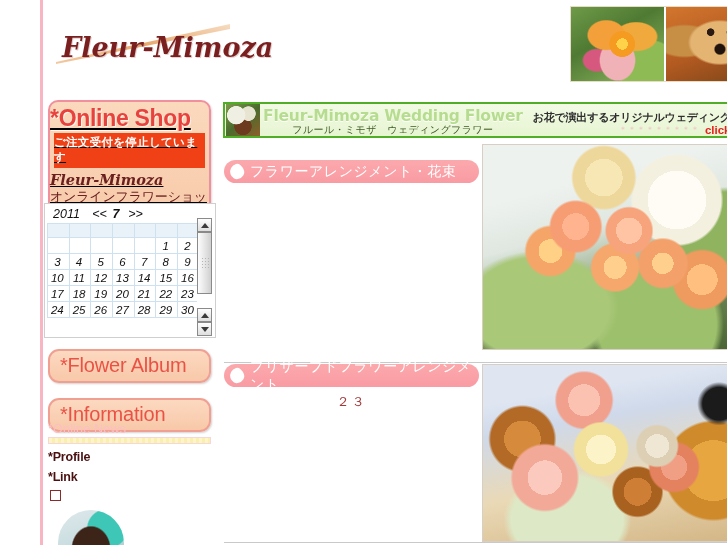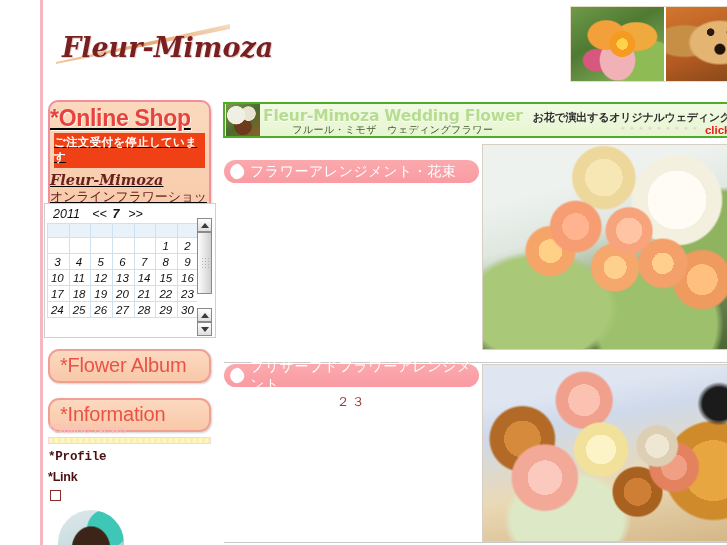--- a/index.html
+++ b/index.html
@@ -208,21 +208,21 @@
     width: 163px; height: 7px;
     background: repeating-linear-gradient(90deg,#fdf5c8 0 3px,#f8efb0 3px 6px);
     border: 1px solid #f6d7d7;
   }
 
   .plain-link {
     position: absolute; left: 8px;
     font-size: 12.5px; color: #4a1010; font-weight: bold;
     letter-spacing: -.2px; cursor: pointer;
   }
-  .plain-link.profile { top: 350px; font-family: Liberation Mono, monospace; }
+  .plain-link.profile { top: 350px; }
   .plain-link.link    { top: 370px; }
 
   .sq-box {
     position: absolute; left: 10px; top: 390px;
     width: 11px; height: 11px;
     border: 1.5px solid #8a2b2b;
     background: #ffffff;
   }
   .avatar {
     position: absolute; left: 18px; top: 410px;

